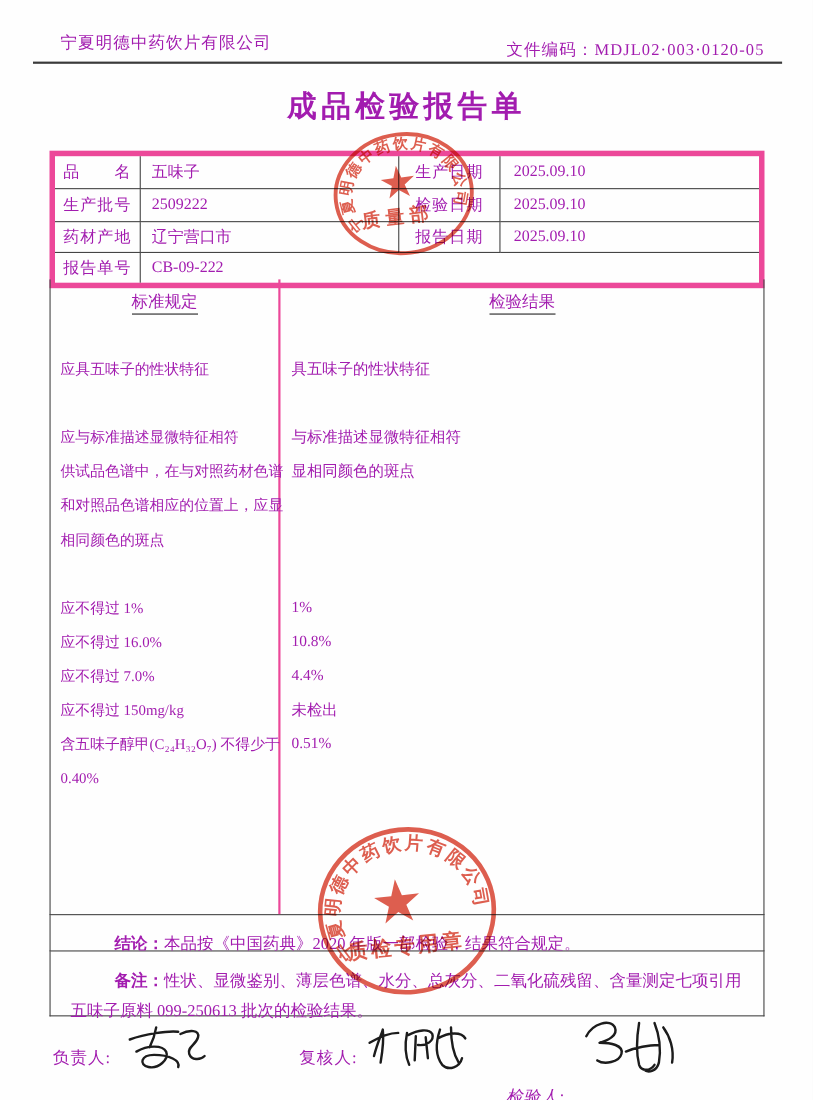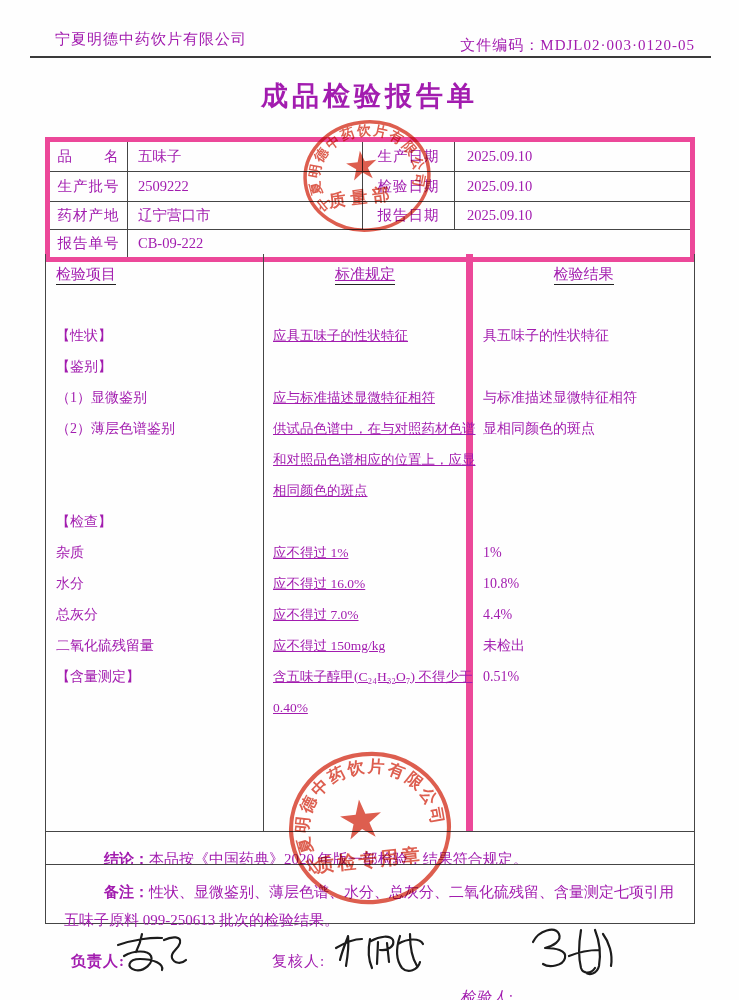--- a/index.html
+++ b/index.html
@@ -29,21 +29,21 @@
   .ic.no-r{border-right:none;}
   .ic.no-b{border-bottom:none;}
   .ic.span3{grid-column:2/5;border-right:none;}
   
   .main-table{
     position:absolute;left:45px;top:254px;width:650px;height:578px;box-sizing:border-box;
     display:flex;border:1px solid #454545;border-top:none;
   }
   .mt-col{box-sizing:border-box;height:100%;}
   .mt-col-1{width:218px;border-right:1px solid #454545;}
-  .mt-col-2{width:209px;border-right:7px solid #ec4899;text-decoration:underline;}
+  .mt-col-2{width:209px;border-right:2px solid #ec4899;}
   .mt-col-3{flex:1;}
   .mt-header{height:66px;box-sizing:border-box;padding-top:11px;font-size:15px;}
   .mt-col-1 .mt-header{padding-left:10px;}
   .mt-col-2 .mt-header,.mt-col-3 .mt-header{text-align:center;}
   .hd-underline{border-bottom:1px solid #222;padding-bottom:2px;}
   .mt-line{height:31px;display:flex;align-items:center;font-size:14px;
     padding:0 4px 0 10px;white-space:nowrap;overflow:visible;}
   .mt-col-2 .mt-line{font-size:13.5px;padding-left:9px;}
   
   .conclusion-row{
@@ -53,21 +53,21 @@
   }
   .remarks-row{
     position:absolute;left:45px;top:865px;width:650px;height:59px;box-sizing:border-box;
     border:1px solid #454545;border-top:none;font-size:15px;line-height:28px;
     padding:1px 6px 0 6px;
   }
   .conclusion-row p,.remarks-row p{margin:12px;text-indent:40px;}
   .sec-label{font-weight:bold;}
   
   .sig-label{position:absolute;font-size:15px;letter-spacing:1px;}
-  .sig-label-1{left:71px;top:952px;font-weight:bold;}
+  .sig-label-1{left:48px;top:952px;}
   .sig-label-2{left:272px;top:952px;}
   .sig-label-3{left:460px;top:988px;font-style:italic;}
   .sig-svg{position:absolute;}
   .sig-svg path{fill:none;stroke:#1c1c1c;stroke-width:2.2;stroke-linecap:round;stroke-linejoin:round;}
   .sig-1{left:108px;top:928px;}
   .sig-2{left:330px;top:926px;}
   .sig-3{left:525px;top:922px;}
   
   .stamp{position:absolute;opacity:.82;mix-blend-mode:multiply;pointer-events:none;}
   .stamp-1{left:285px;top:104px;}
@@ -101,36 +101,20 @@
     <div class="ic l">药材产地</div>
     <div class="ic v">辽宁营口市</div>
     <div class="ic l">报告日期</div>
     <div class="ic vd no-r">2025.09.10</div>
 
     <div class="ic l no-b">报告单号</div>
     <div class="ic v span3 no-b">CB-09-222</div>
   </div>
 
   <div class="main-table">
-    <div class="mt-col mt-col-1">
-      <div class="mt-header"><span class="hd-underline">检验项目</span></div>
-      <div class="mt-line">【性状】</div>
-      <div class="mt-line">【鉴别】</div>
-      <div class="mt-line">（1）显微鉴别</div>
-      <div class="mt-line">（2）薄层色谱鉴别</div>
-      <div class="mt-line"></div>
-      <div class="mt-line"></div>
-      <div class="mt-line">【检查】</div>
-      <div class="mt-line">杂质</div>
-      <div class="mt-line">水分</div>
-      <div class="mt-line">总灰分</div>
-      <div class="mt-line">二氧化硫残留量</div>
-      <div class="mt-line">【含量测定】</div>
-      <div class="mt-line"></div>
-    </div>
     <div class="mt-col mt-col-2">
       <div class="mt-header"><span class="hd-underline">标准规定</span></div>
       <div class="mt-line">应具五味子的性状特征</div>
       <div class="mt-line"></div>
       <div class="mt-line">应与标准描述显微特征相符</div>
       <div class="mt-line">供试品色谱中，在与对照药材色谱</div>
       <div class="mt-line">和对照品色谱相应的位置上，应显</div>
       <div class="mt-line">相同颜色的斑点</div>
       <div class="mt-line"></div>
       <div class="mt-line">应不得过 1%</div>

